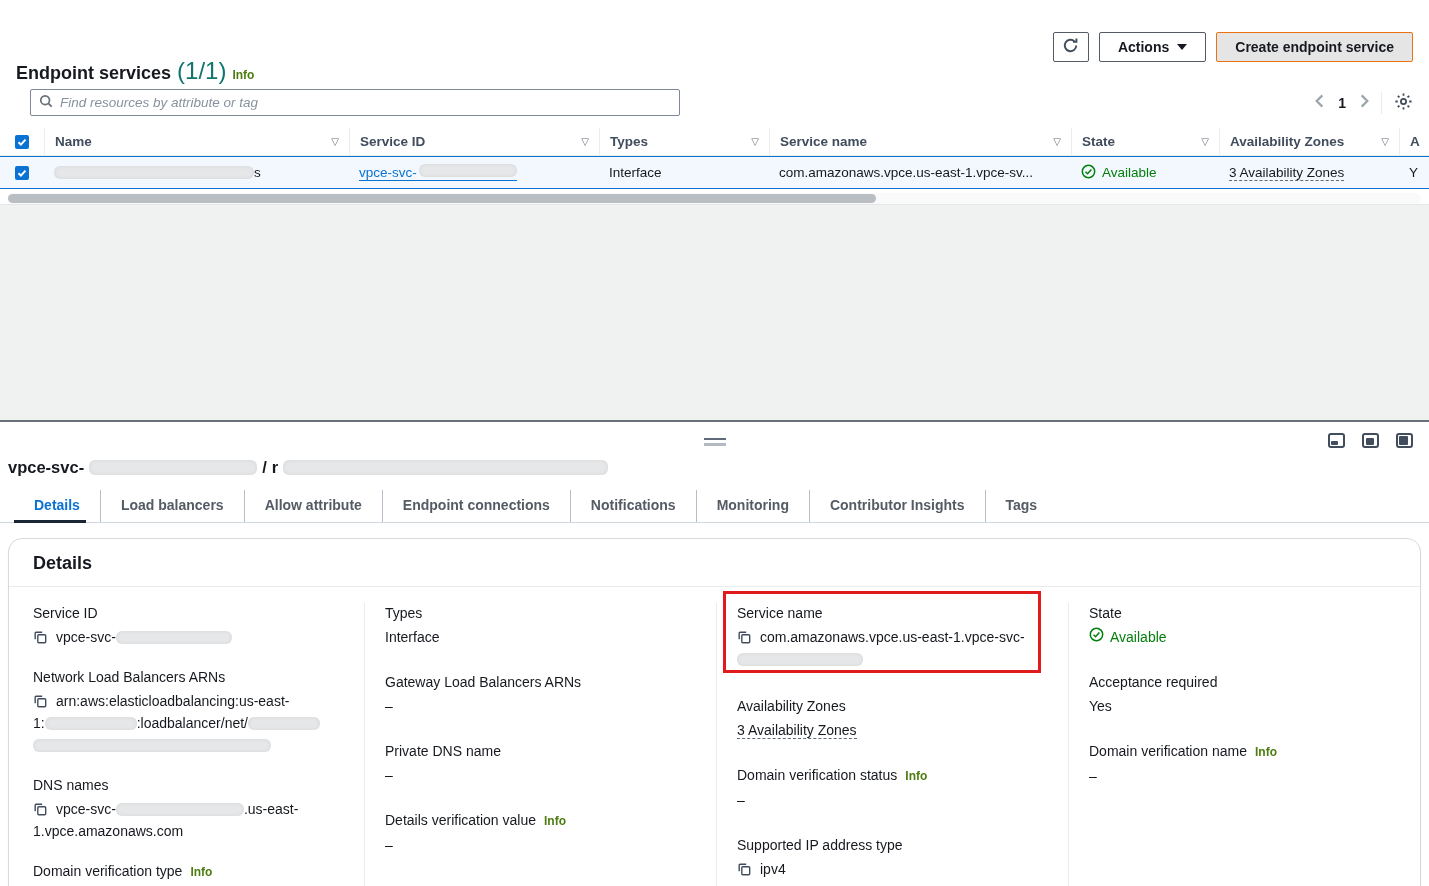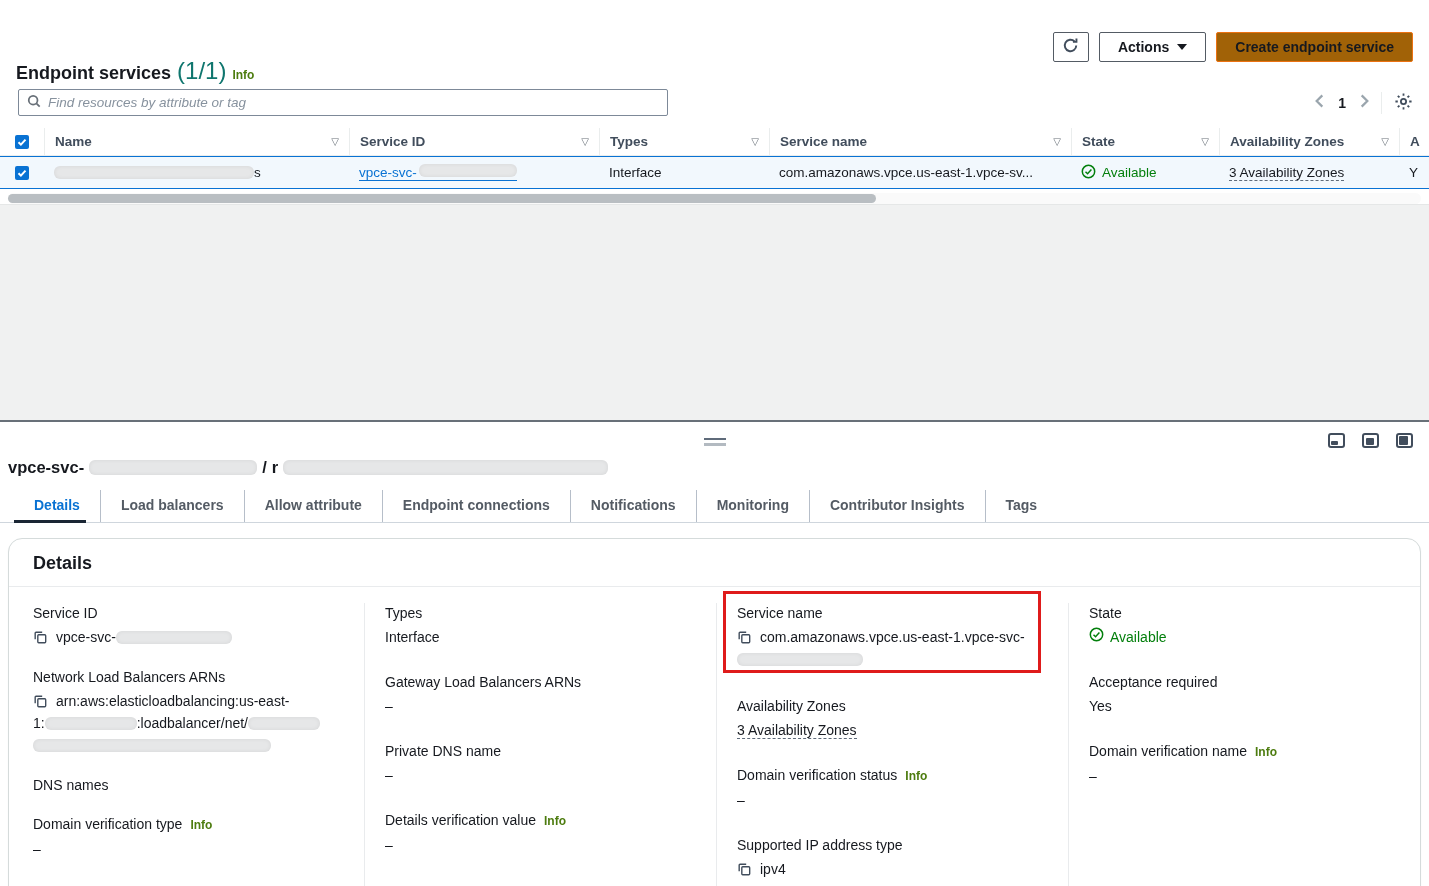--- a/index.html
+++ b/index.html
@@ -17,23 +17,23 @@
   .page-count { font-size: 24px; color: #0f766e; margin-top: 48px; }
   .info-link { font-size: 12px; font-weight: 700; color: #4d7c0f; text-decoration: none; cursor: pointer; }
   .header-actions { display: flex; gap: 10px; align-items: center; }
   .btn {
     border: 1px solid #545b64; background: #fff; color: #16191f; font-weight: 700;
     font-size: 14px; border-radius: 2px; height: 30px; padding: 0 18px;
     display: inline-flex; align-items: center; gap: 8px; cursor: pointer;
     font-family: inherit;
   }
   .btn.icon-only { width: 36px; padding: 0; justify-content: center; }
-  .btn.primary { background: #a16207; border-color: #ec7211; color: #16191f; }
+  .btn.primary { background: #e5e5e5; border-color: #ec7211; color: #16191f; }
   .caret-down { width: 0; height: 0; border-left: 5px solid transparent; border-right: 5px solid transparent; border-top: 6px solid #16191f; display: inline-block; }
-  .toolbar { display: flex; justify-content: space-between; align-items: center; padding: 2px 14px 0 18px; }
+  .toolbar { display: flex; justify-content: space-between; align-items: center; padding: 2px 14px 0 30px; }
   .search-box {
     display: flex; align-items: center; gap: 7px; width: 650px; height: 27px;
     border: 1px solid #7d8998; border-radius: 2px; background: #fff; padding: 0 8px;
   }
   .search-box input {
     border: none; outline: none; flex: 1; font-size: 13.5px; font-family: inherit; color: #16191f; background: transparent;
   }
   .search-box input::placeholder { font-style: italic; color: #87929e; }
   .paginator { display: flex; align-items: center; gap: 10px; }
   .pg-btn { background: none; border: none; cursor: pointer; display: flex; align-items: center; padding: 2px; }
@@ -306,20 +306,27 @@
               <button class="copy-btn"><span><svg width="14" height="14" viewBox="0 0 16 16" fill="none" stroke="#414d5c" stroke-width="1.6">
                       <rect x="5.5" y="5.5" width="9" height="9" rx="1"></rect>
                       <path d="M2.5 10.5v-7a1 1 0 0 1 1-1h7"></path>
                     </svg></span></button><span>arn:aws:elasticloadbalancing:us-east-</span><br>
               <span>1:</span><span class="redact" style="width:92px"></span><span>:loadbalancer/net/</span><span class="redact" style="width:72px"></span><br>
               <span class="redact" style="width:238px"></span>
             </div>
           </div>
           <div class="field">
             <div class="f-label">DNS names</div>
+            <div class="f-value">
+              <button class="copy-btn"><span><svg width="14" height="14" viewBox="0 0 16 16" fill="none" stroke="#414d5c" stroke-width="1.6">
+                      <rect x="5.5" y="5.5" width="9" height="9" rx="1"></rect>
+                      <path d="M2.5 10.5v-7a1 1 0 0 1 1-1h7"></path>
+                    </svg></span></button><span>vpce-svc-</span><span class="redact" style="width:128px"></span><span>.us-east-</span><br>
+              <span>1.vpce.amazonaws.com</span>
+            </div>
           </div>
           <div class="field">
             <div class="f-label"><span>Domain verification type</span><a class="info-link">Info</a></div>
             <div class="f-value">–</div>
           </div>
         </div>
 
         <div class="col">
           <div class="field">
             <div class="f-label">Types</div>

